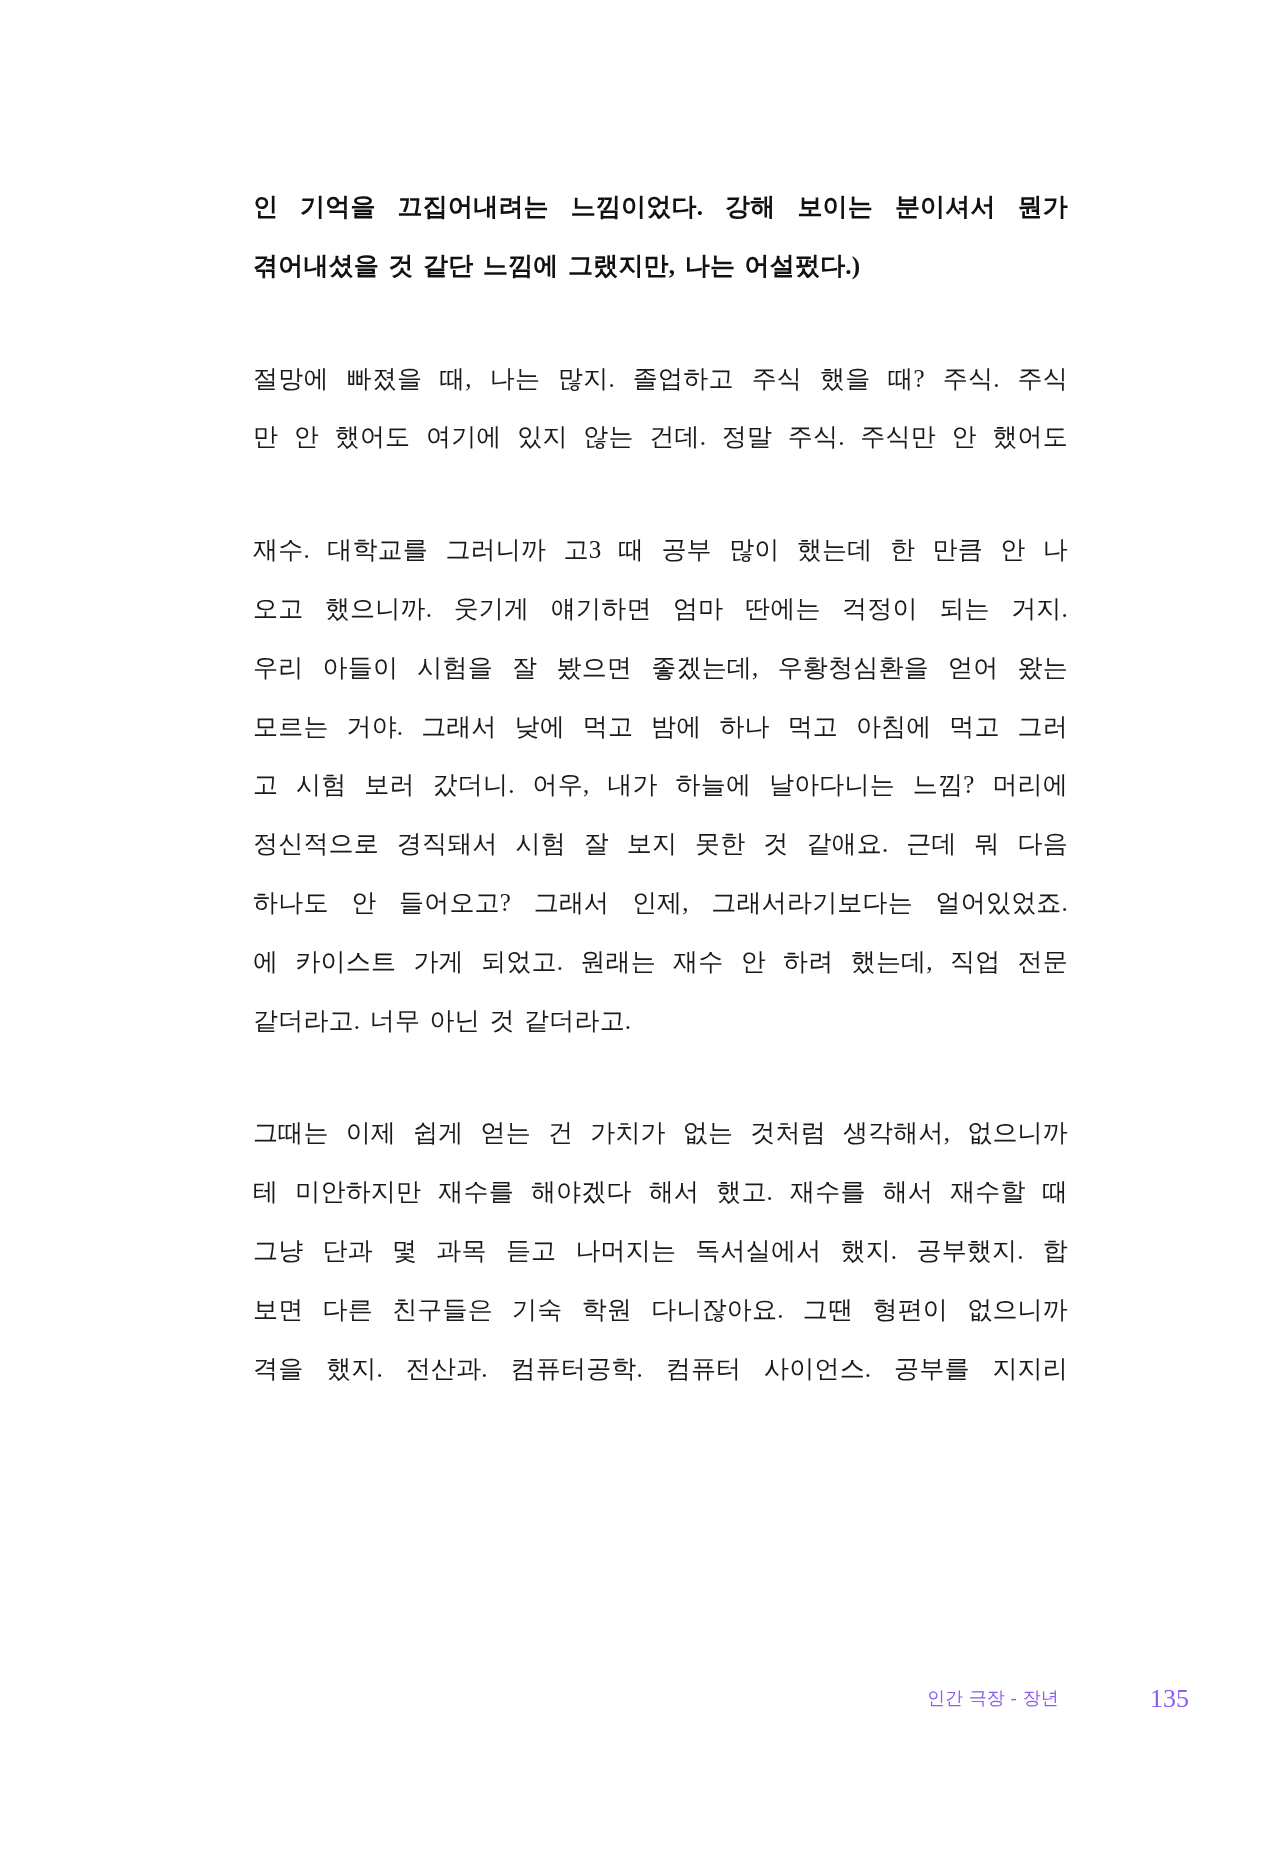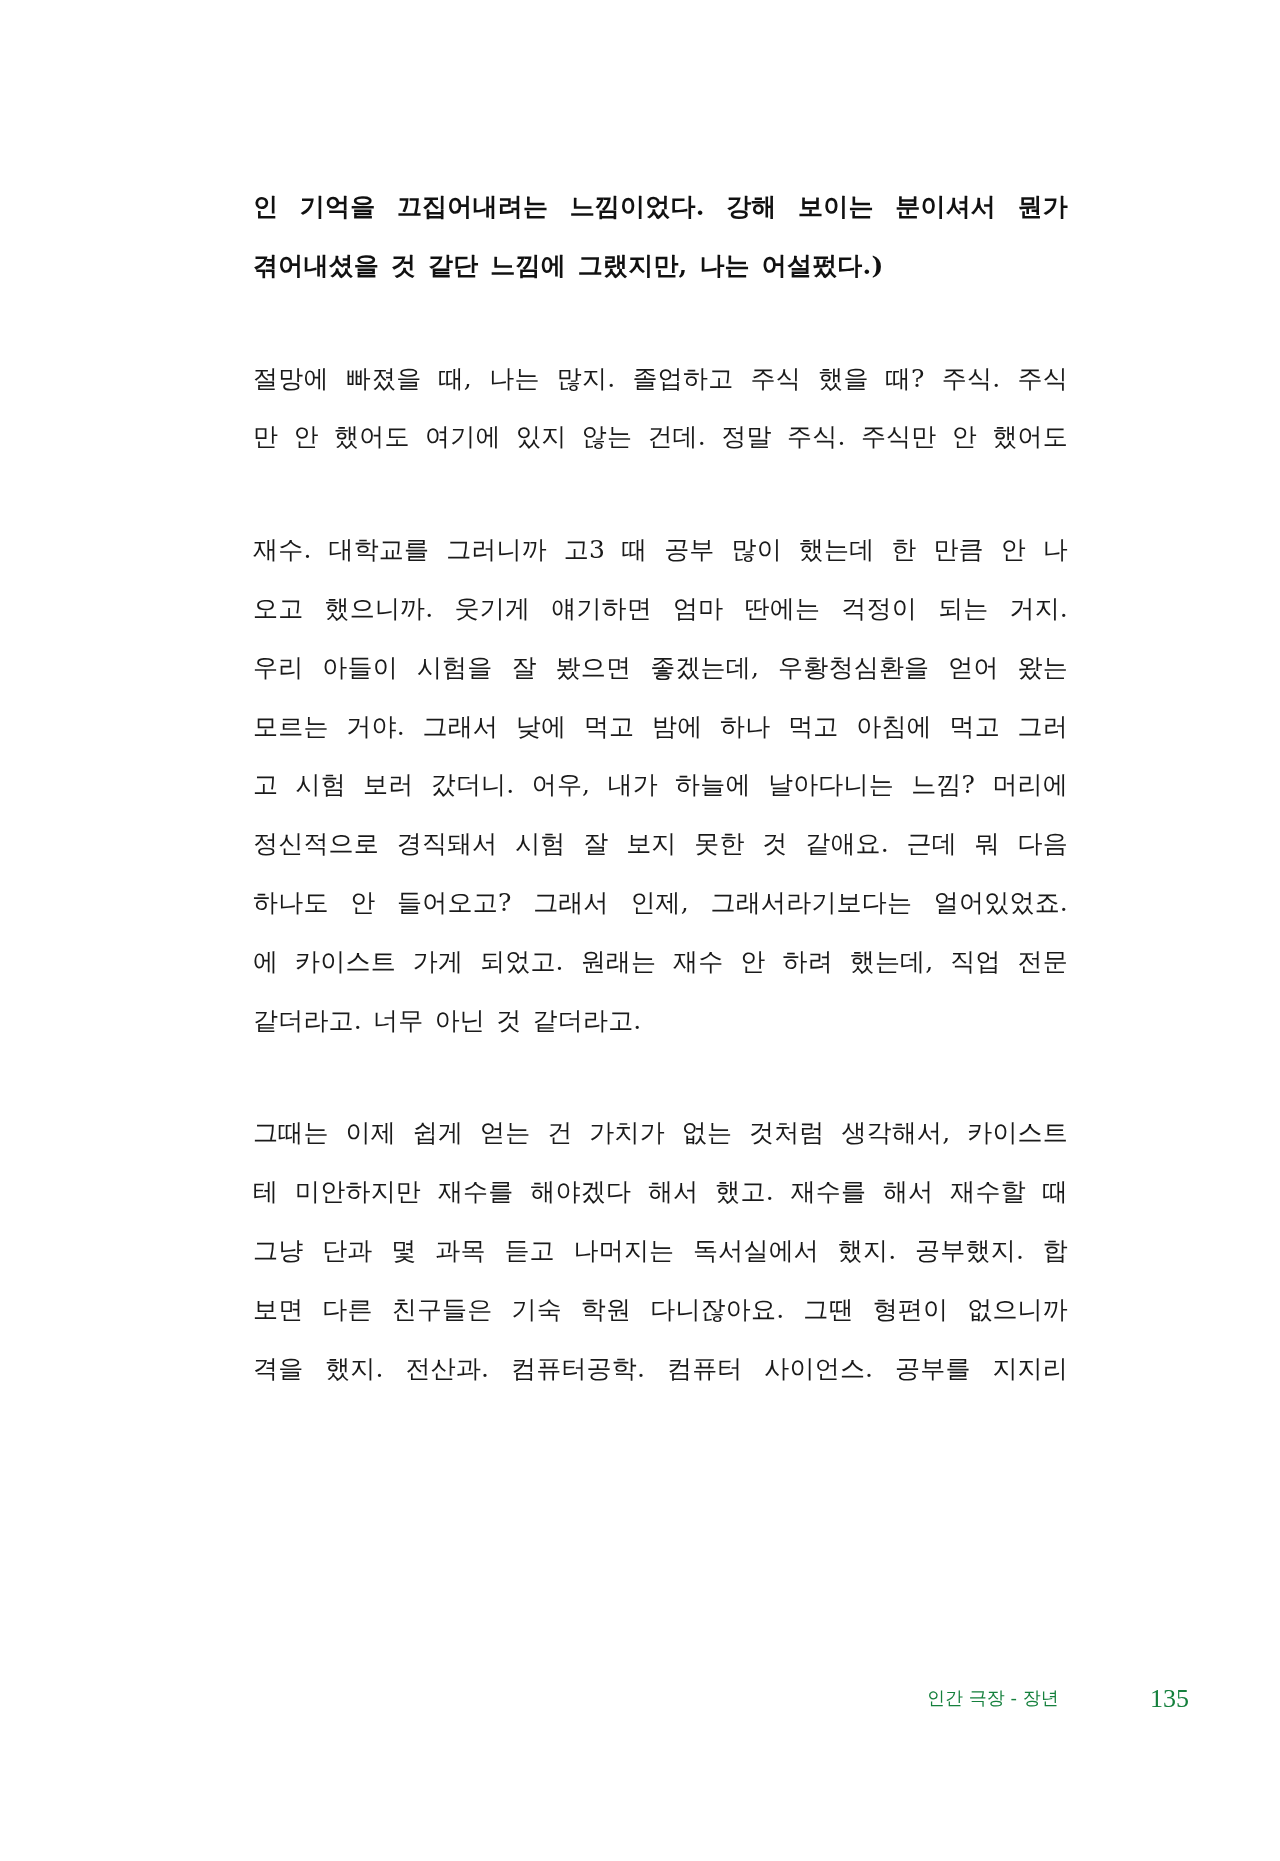--- a/index.html
+++ b/index.html
@@ -35,39 +35,40 @@
       text-align: justify;
       text-align-last: left;
       letter-spacing: 0.2px;
       word-spacing: 3px;
     }
     .para .line {
       display: block;
       text-align: justify;
       text-align-last: justify;
       white-space: nowrap;
+      font-family: Liberation Serif, serif;
     }
     .para .line.last {
       text-align-last: left;
     }
     .para.bold {
       font-weight: bold;
       color: #111111;
     }
     .para + .para {
       margin-top: 54px;
     }
     .footer {
       position: absolute;
       top: 1680px;
       left: 0;
       width: 1280px;
       height: 40px;
       font-size: 20px;
-      color: #15803d;
+      color: #8b5cf6;
     }
     .running-title {
       position: absolute;
       left: 927px;
       top: 6px;
       font-family: "DejaVu Sans", sans-serif;
       font-size: 18px;
     }
     .page-number {
       position: absolute;
@@ -99,21 +100,21 @@
       <span class="line">우리 아들이 시험을 잘 봤으면 좋겠는데, 우황청심환을 얻어 왔는</span>
       <span class="line">모르는 거야. 그래서 낮에 먹고 밤에 하나 먹고 아침에 먹고 그러</span>
       <span class="line">고 시험 보러 갔더니. 어우, 내가 하늘에 날아다니는 느낌? 머리에</span>
       <span class="line">정신적으로 경직돼서 시험 잘 보지 못한 것 같애요. 근데 뭐 다음</span>
       <span class="line">하나도 안 들어오고? 그래서 인제, 그래서라기보다는 얼어있었죠.</span>
       <span class="line">에 카이스트 가게 되었고. 원래는 재수 안 하려 했는데, 직업 전문</span>
       <span class="line last">같더라고. 너무 아닌 것 같더라고.</span>
     </p>
 
     <p class="para">
-      <span class="line">그때는 이제 쉽게 얻는 건 가치가 없는 것처럼 생각해서, 카이스트</span>
+      <span class="line">그때는 이제 쉽게 얻는 건 가치가 없는 것처럼 생각해서, 없으니까</span>
       <span class="line">테 미안하지만 재수를 해야겠다 해서 했고. 재수를 해서 재수할 때</span>
       <span class="line">그냥 단과 몇 과목 듣고 나머지는 독서실에서 했지. 공부했지. 합</span>
       <span class="line">보면 다른 친구들은 기숙 학원 다니잖아요. 그땐 형편이 없으니까</span>
       <span class="line">격을 했지. 전산과. 컴퓨터공학. 컴퓨터 사이언스. 공부를 지지리</span>
     </p>
 
   </div>
 
   <div class="footer">
     <span class="running-title">인간 극장 - 장년</span>

